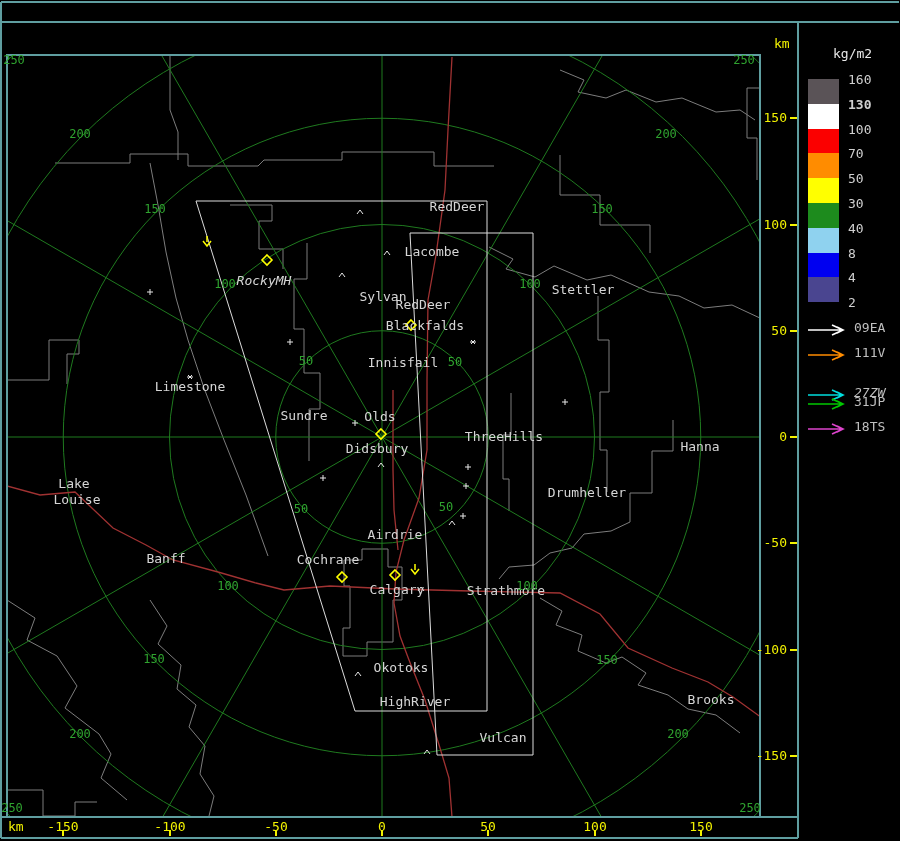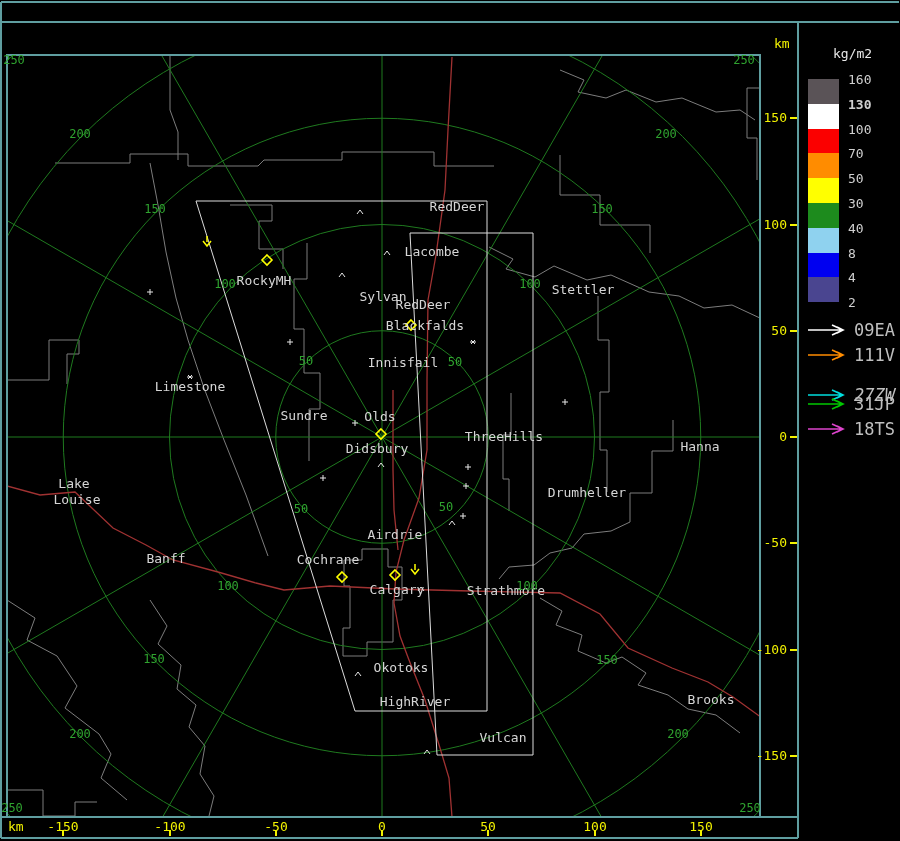--- a/index.html
+++ b/index.html
@@ -15,21 +15,21 @@
   #title{position:absolute;left:0;top:5px;width:900px;text-align:center;color:#e4e4e4;
          font-size:14px;letter-spacing:1px;z-index:3;}
   #timestamp{position:absolute;left:8px;top:34px;color:var(--yellow);font-size:14px;z-index:3;}
   #km-top-right{position:absolute;left:774px;top:36px;color:var(--yellow);font-size:13px;z-index:3;}
   #km-bottom{position:absolute;left:8px;top:819px;color:var(--yellow);font-size:13px;z-index:3;}
   #legend{position:absolute;left:799px;top:22px;width:83px;height:795px;z-index:2;}
   #legend-unit{position:absolute;left:34px;top:24px;color:#e8e8e8;font-size:13px;}
   .swatch{position:absolute;left:9px;width:31px;}
   .lv{position:absolute;left:49px;color:#cfcfcf;font-size:13px;transform:translateY(-50%);}
   .arrow-row{position:absolute;left:7px;height:14px;}
-  .arrow-id{position:absolute;left:48px;top:-2px;color:#bfbfbf;font-size:17px;}
+  .arrow-id{position:absolute;left:48px;top:-2px;color:#bfbfbf;font-size:13px;}
 </style>
 </head>
 <body>
 
 <div id="screen">
   <svg id="map-svg" width="900" height="841">
       <defs>
         <clipPath id="mapclip">
           <rect x="8" y="56" width="752" height="760"></rect>
         </clipPath>
@@ -125,21 +125,21 @@
     </svg>
   <div id="km-top-right">km</div>
   <div id="km-bottom">km</div>
   <div id="labels">
       <span class="lbl city" style="left: 457px; top: 206px;">RedDeer</span>
       <span class="lbl city" style="left: 432px; top: 251px; text-align: center;">Lacombe</span>
       <span class="lbl city" style="left: 425px; top: 277px; margin-top: 48px;">Blackfalds</span>
       <span class="lbl city" style="left: 383px; top: 296px;">Sylvan</span>
       <span class="lbl city" style="left: 423px; top: 304px;">RedDeer</span>
       <span class="lbl city" style="left: 583px; top: 289px;">Stettler</span>
-      <span class="lbl city" style="left: 264px; top: 280px;">RockyMH</span>
+      <span class="lbl city" style="left: 264px; top: 280px; font-style: italic;">RockyMH</span>
       <span class="lbl city" style="left: 190px; top: 386px;">Limestone</span>
       <span class="lbl city" style="left: 403px; top: 362px;">Innisfail</span>
       <span class="lbl city" style="left: 304px; top: 415px;">Sundre</span>
       <span class="lbl city" style="left: 380px; top: 416px;">Olds</span>
       <span class="lbl city" style="left: 377px; top: 448px;">Didsbury</span>
       <span class="lbl city" style="left: 504px; top: 436px;">ThreeHills</span>
       <span class="lbl city" style="left: 700px; top: 446px;">Hanna</span>
       <span class="lbl city" style="left: 587px; top: 492px;">Drumheller</span>
       <span class="lbl city" style="left: 74px; top: 483px;">Lake</span>
       <span class="lbl city" style="left: 77px; top: 499px;">Louise</span>

